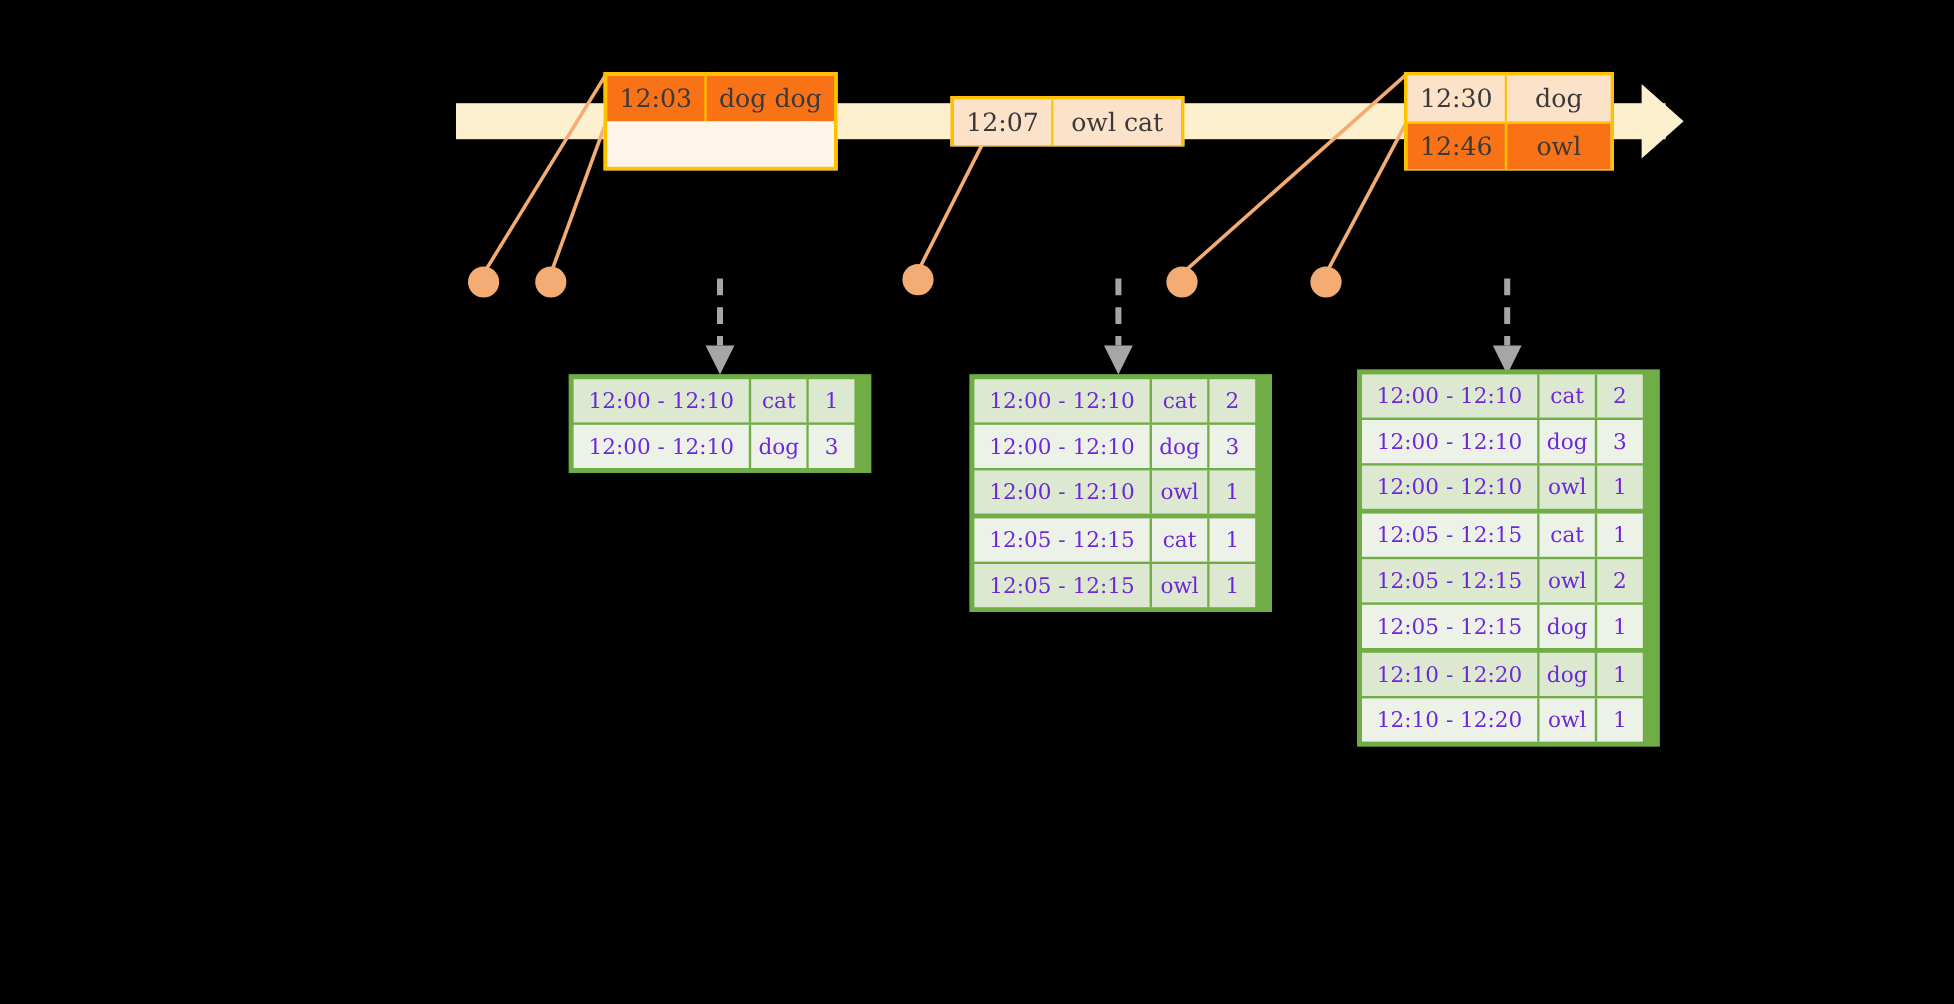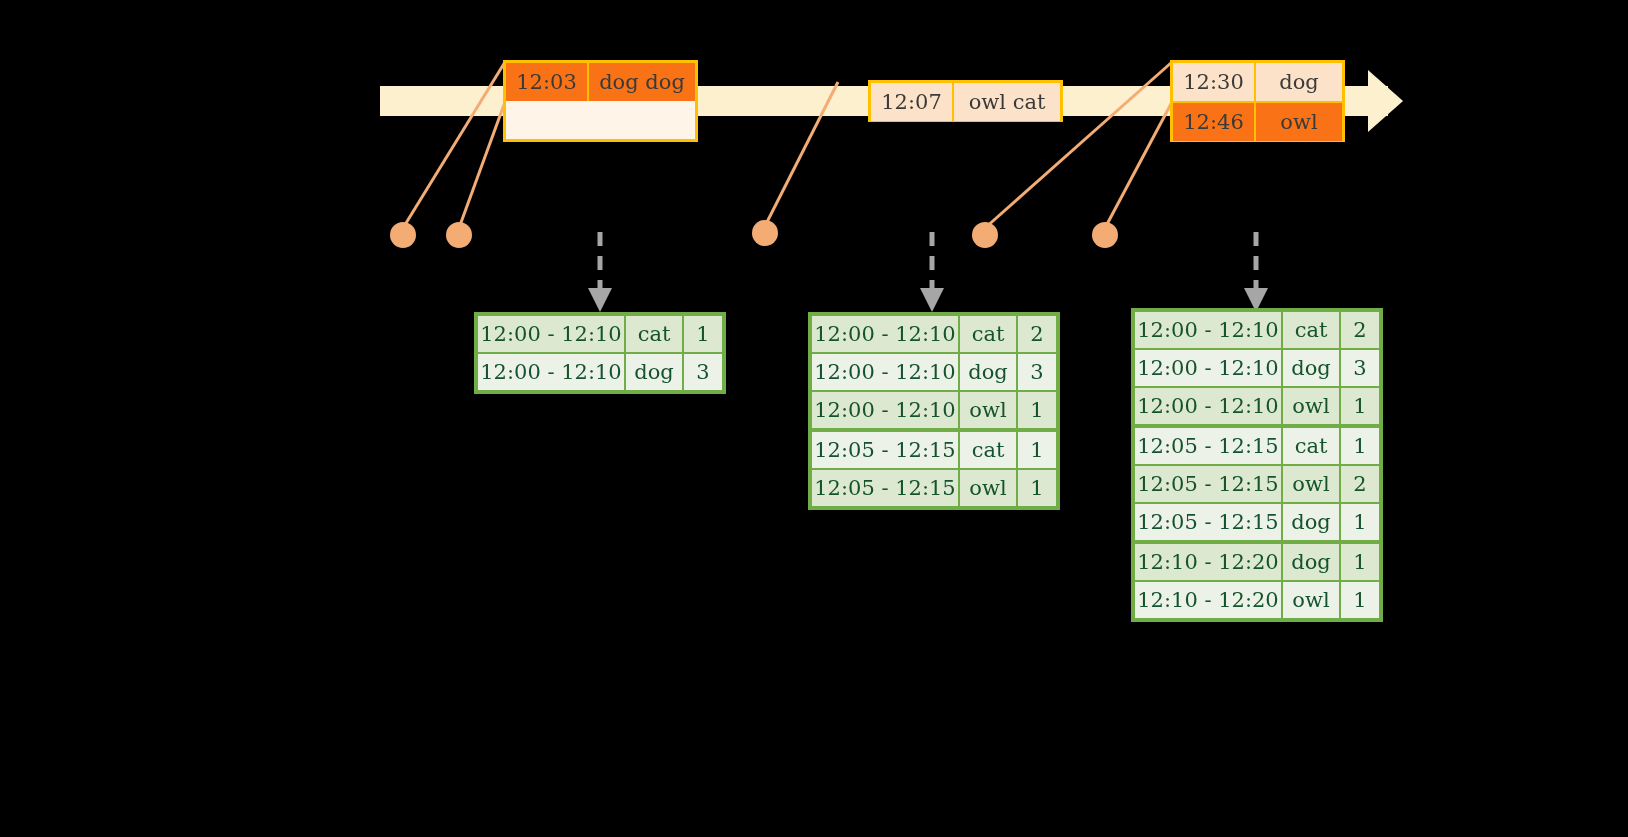--- a/index.html
+++ b/index.html
@@ -67,29 +67,29 @@
   .res-row{
     display:flex;
     border-bottom:2px solid #71AD47;
   }
   .res-row:last-child{ border-bottom:none; }
   .res-row.grp-end{ border-bottom:4px solid #71AD47; }
   .res-row .rcell{
     box-sizing:border-box;
     display:flex;align-items:center;justify-content:center;
     height:36px;
-    font-size:21px;color:#14532d;
+    font-size:18px;color:#6d28d9;
     background:#EDF2E8;
     border-right:2px solid #71AD47;
     white-space:nowrap;
   }
   .res-row.shade .rcell{ background:#DCE8D0; }
   .res-row .rcell:last-child{ border-right:none; }
   .rcell.win{ width:148px; }
-  .rcell.key{ width:58px; }
+  .rcell.key{ width:48px; }
   .rcell.cnt{ width:38px; }
 
   .res-row .rcell.win{ width:148px; }
 </style>
 </head>
 <body>
 
 <div id="stage">
 
   <div class="timeline-bar" style="left:380px;top:86px;width:1008px;height:30px;"></div>
@@ -112,21 +112,21 @@
     <polygon points="1244,288 1268,288 1256,312" fill="#A6A6A6"></polygon>
   </svg>
 
   <div class="event-box" style="left:503px;top:60px;width:195px;height:82px;">
     <div class="event-row">
       <div class="cell time">12:03</div>
       <div class="cell payload">dog dog</div>
     </div>
   </div>
 
-  <div class="event-box" style="left:868px;top:80px;width:195px;height:42px;">
+  <div class="event-box" style="left:792px;top:80px;width:195px;height:42px;">
     <div class="event-row shade">
       <div class="cell time">12:07</div>
       <div class="cell payload">owl cat</div>
     </div>
   </div>
 
   <div class="event-box" style="left:1170px;top:60px;width:175px;height:82px;">
     <div class="event-row shade">
       <div class="cell time">12:30</div>
       <div class="cell payload">dog</div>

